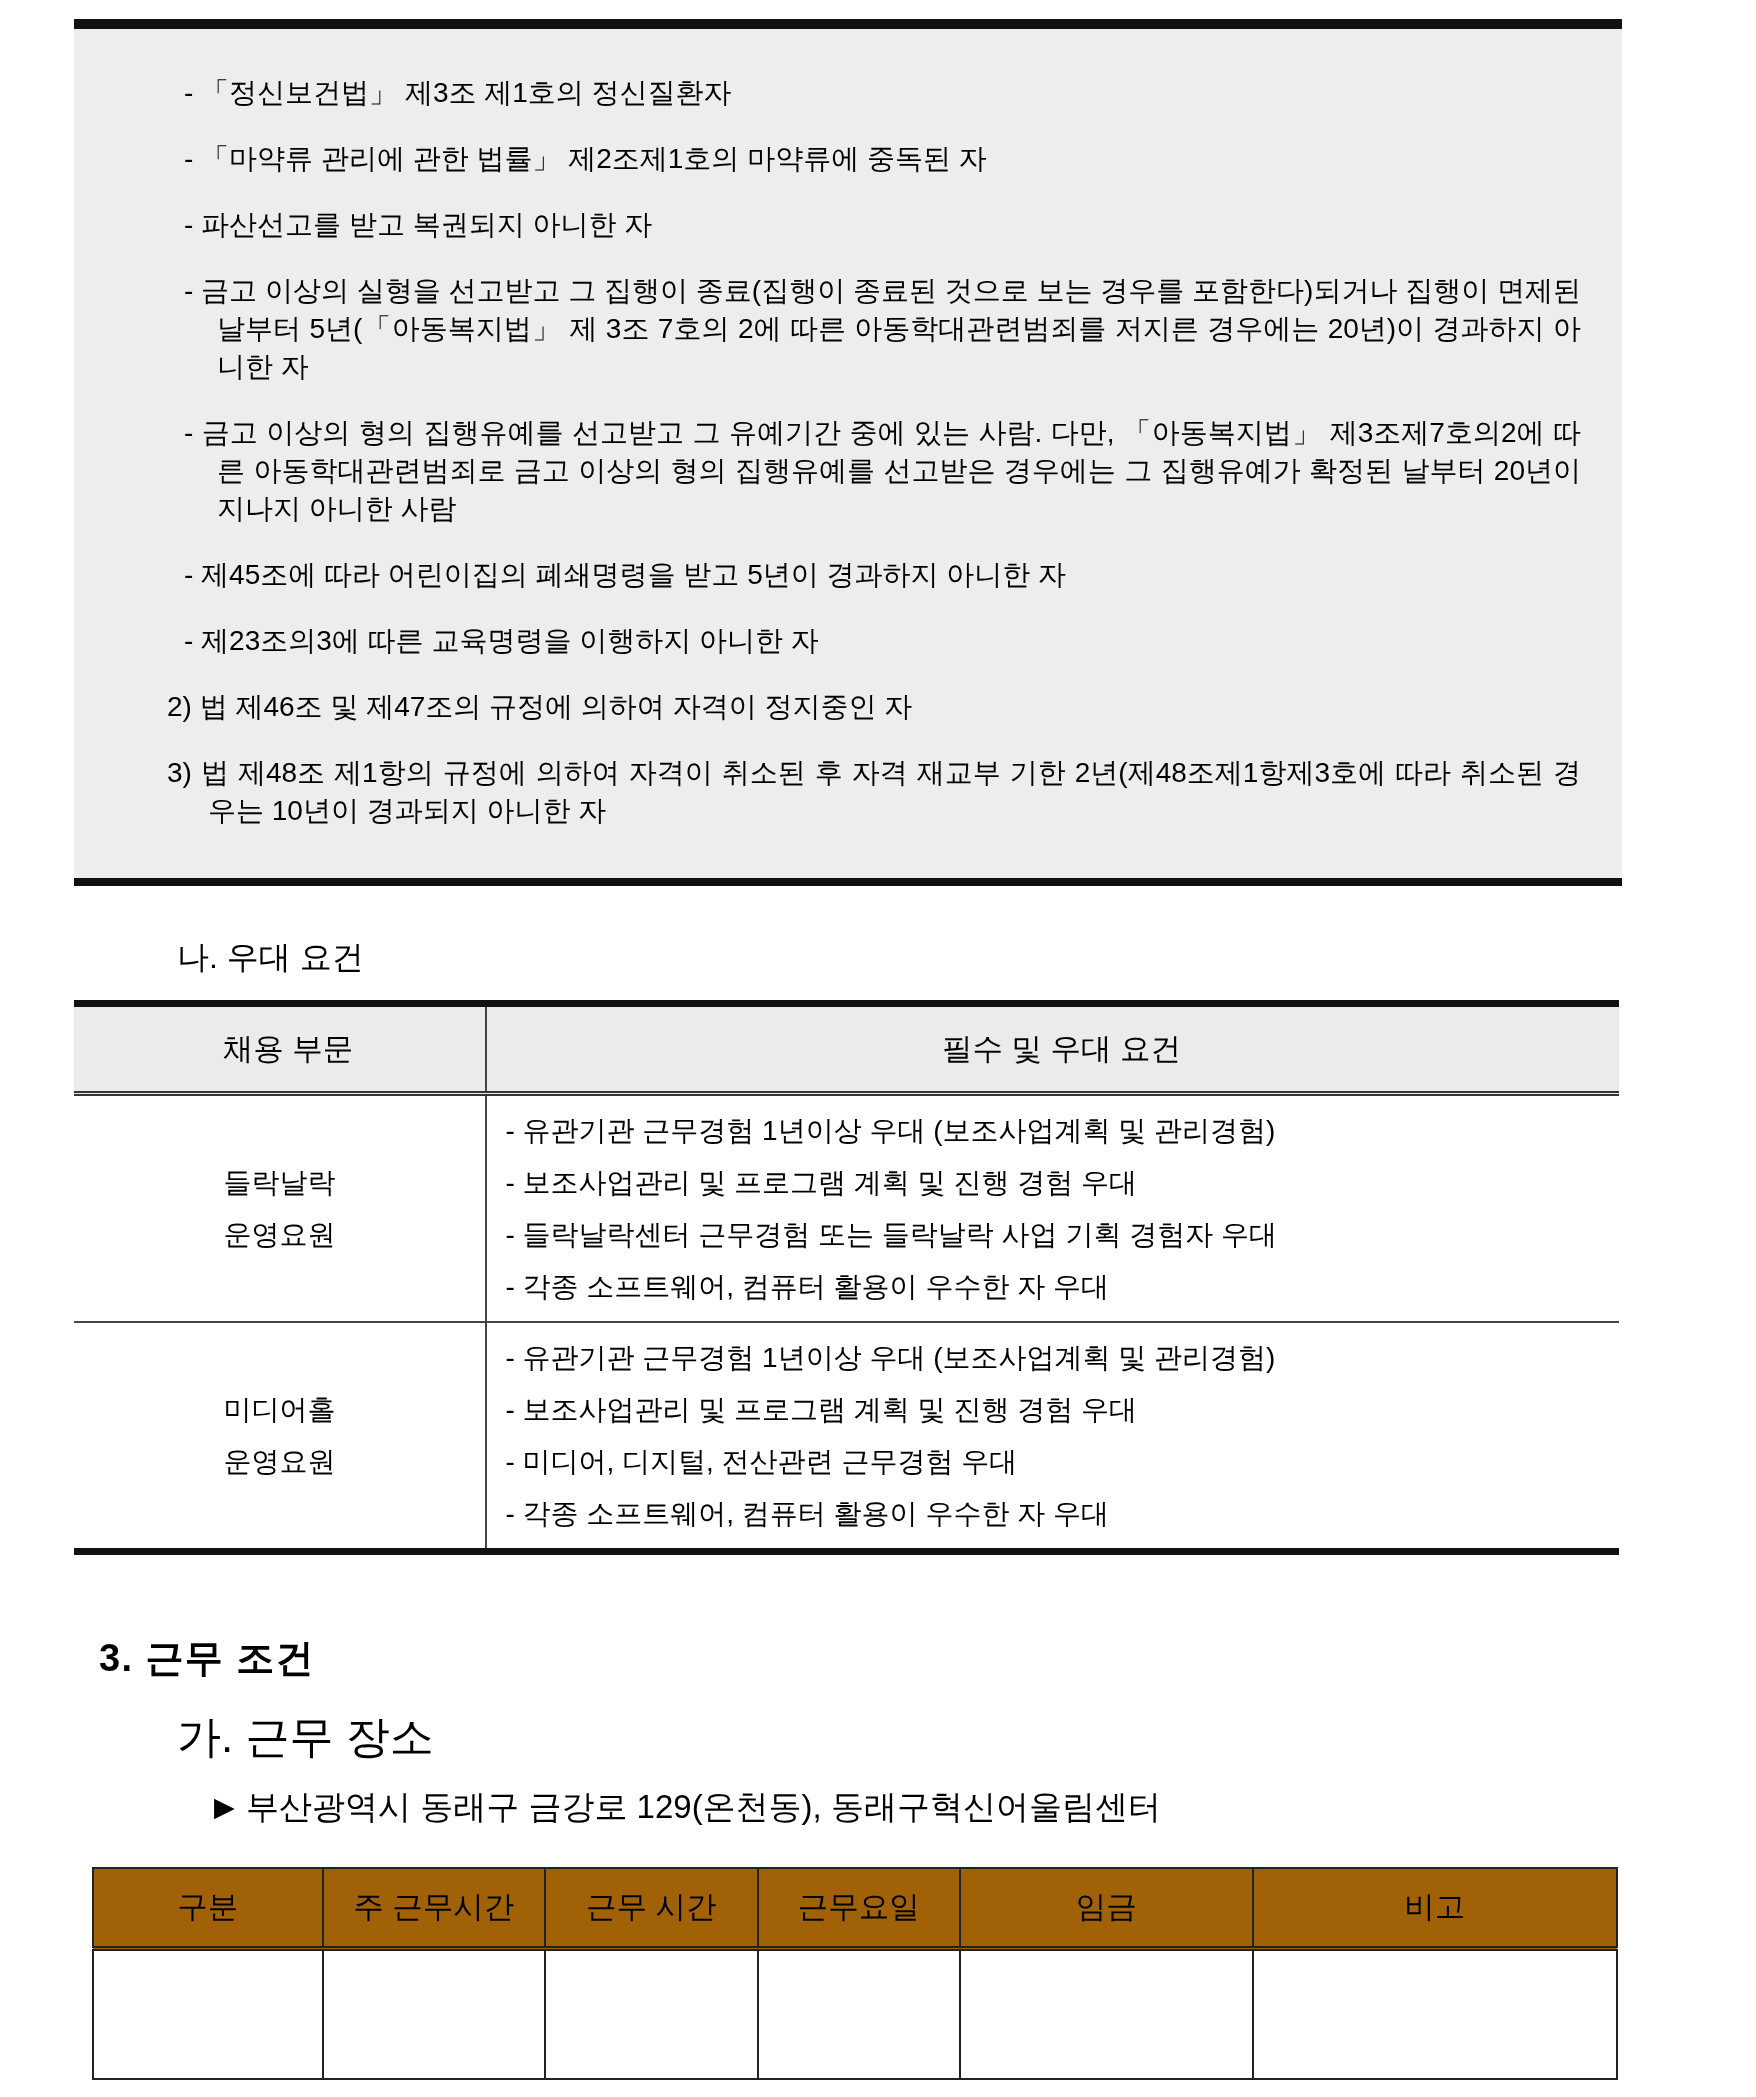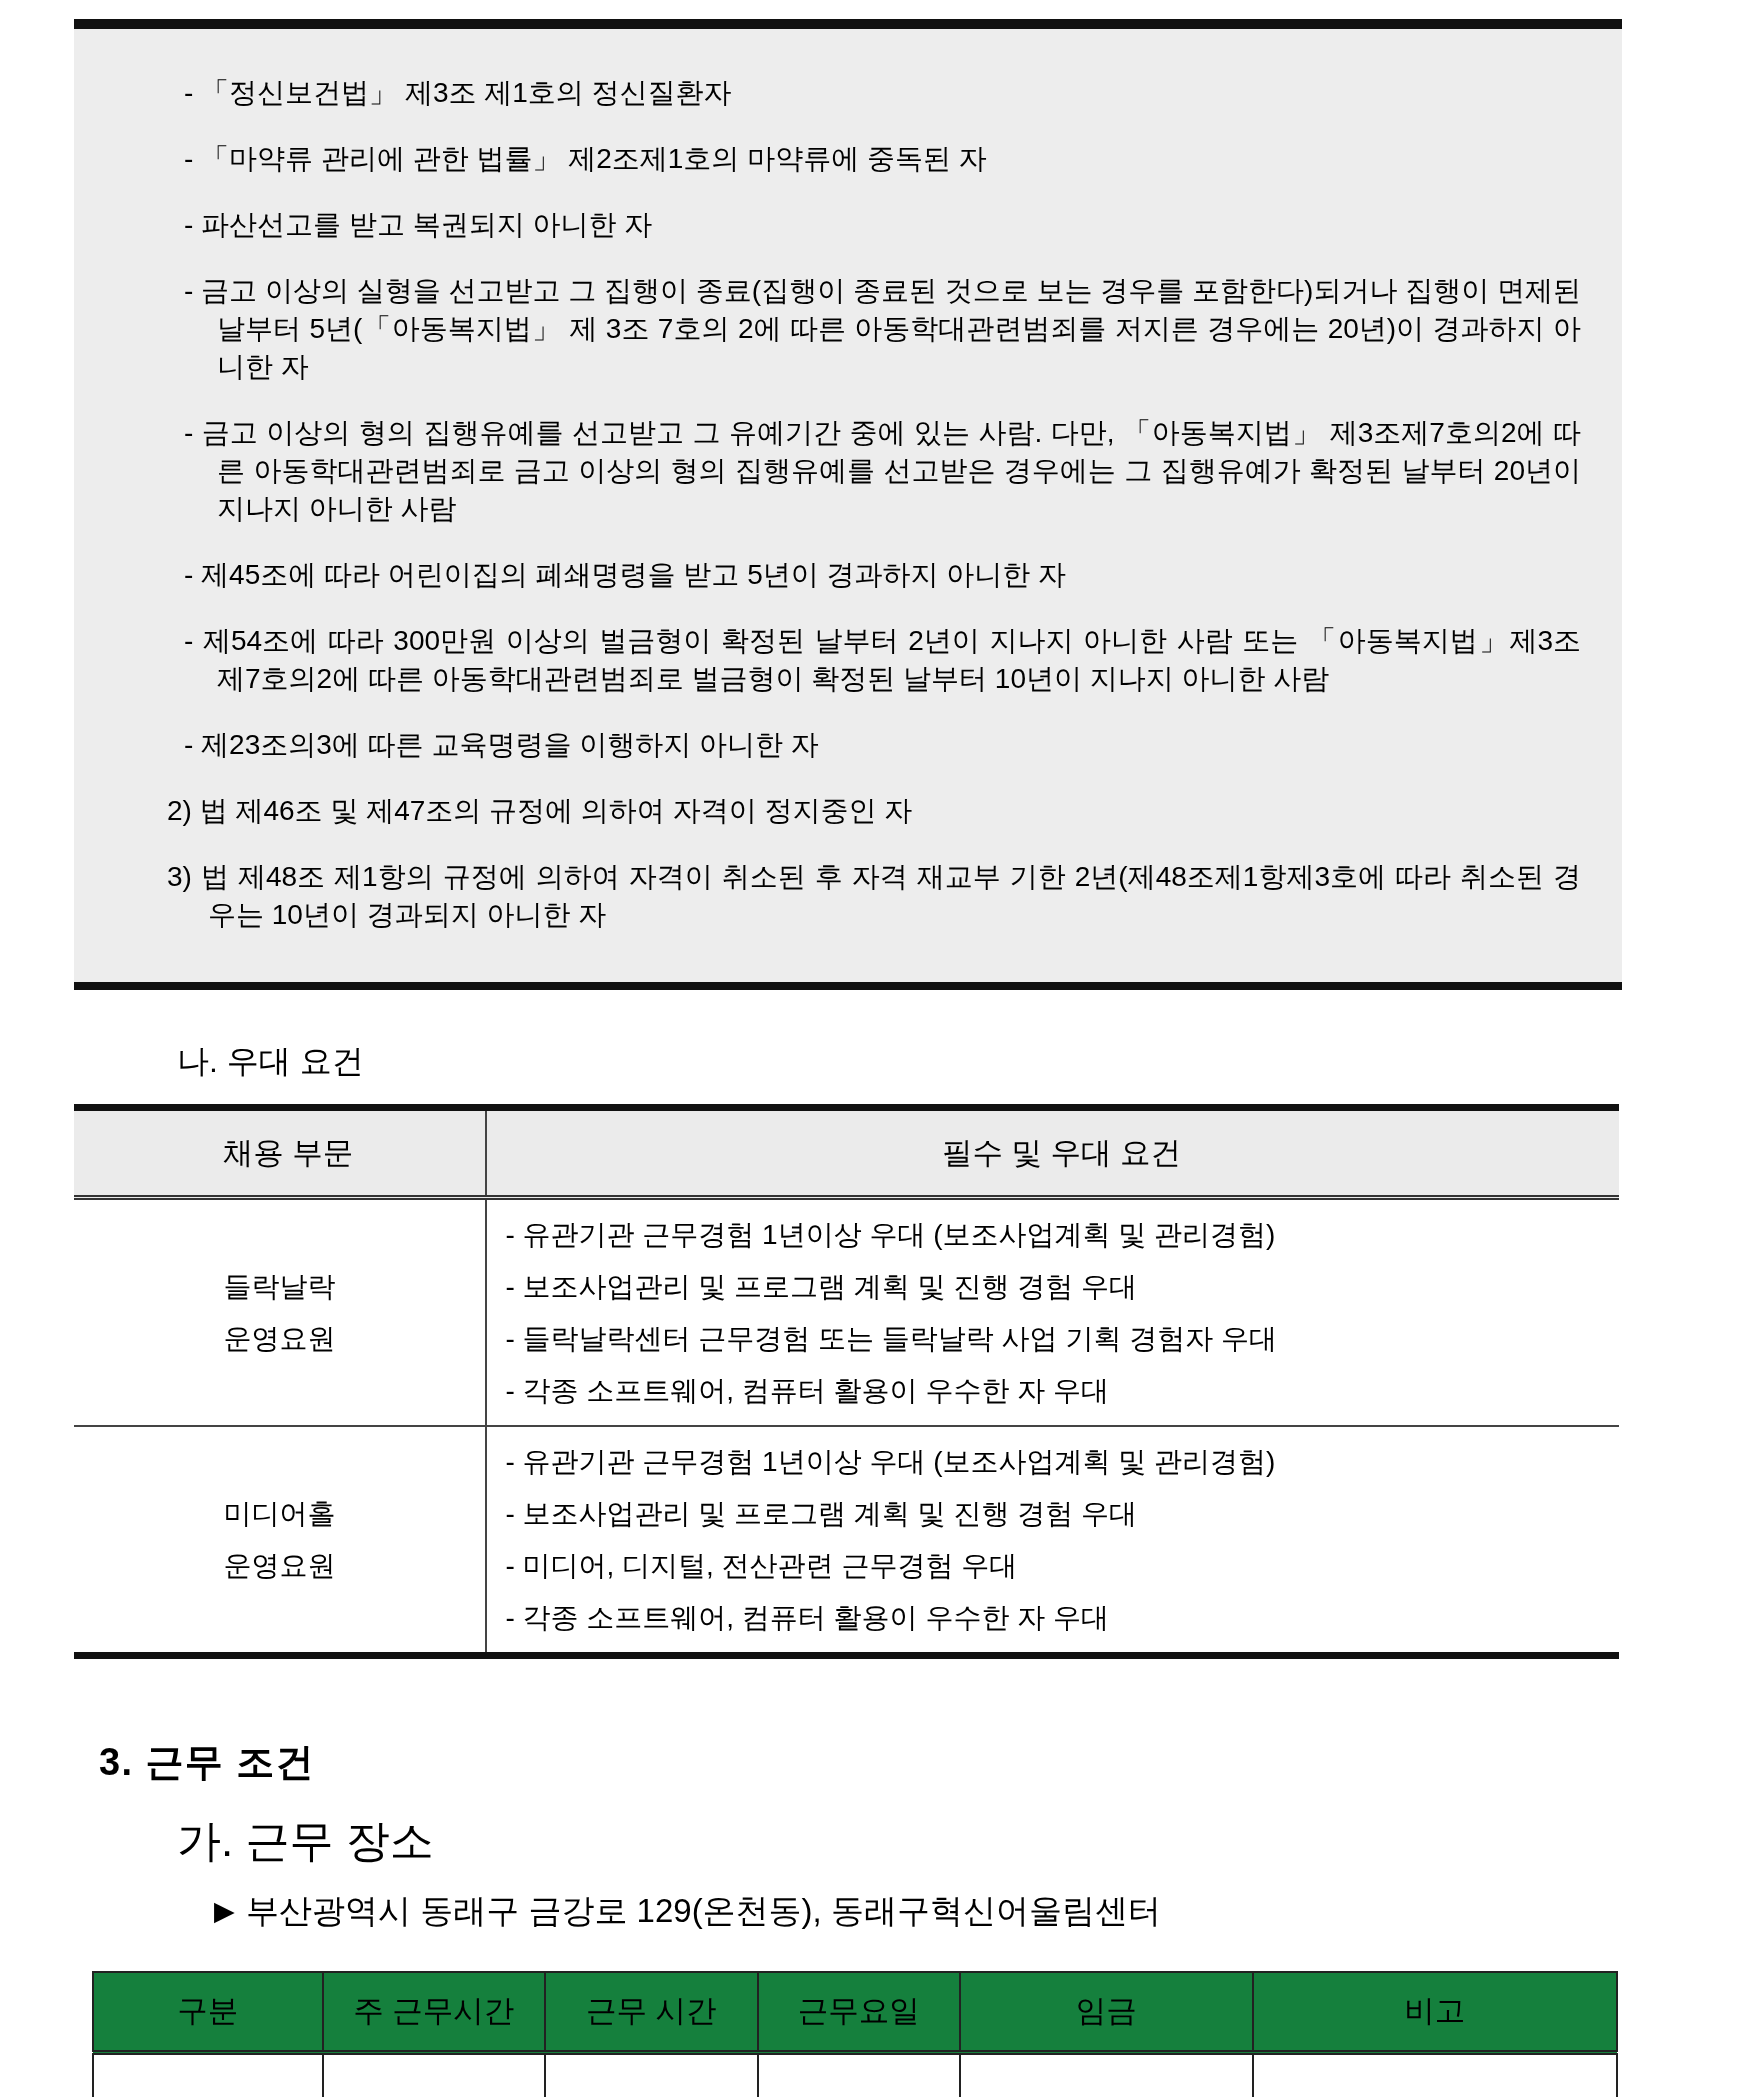--- a/index.html
+++ b/index.html
@@ -48,39 +48,38 @@
   .t1 td.cat { text-align:center; line-height:52px; }
   .t1 td.req { padding:8.5px 11.3px 8.5px 18.4px; line-height:52px; }
 
   
   .t2 {
     width:1526px; margin:37px 0 0 17.7px;
     border:2.8px solid #222;
     font-size:29px; text-align:center;
   }
   .t2 th {
-    background:#15803d; border:2.1px solid #222; border-bottom:5px double #222;
+    background:#a16207; border:2.1px solid #222; border-bottom:5px double #222;
     height:75px; font-weight:400; font-size:30.5px;
   }
   .t2 td { border:2.1px solid #222; height:125px; line-height:43px; }
   .t2 td.note { text-align:left; padding-left:17px; }
 </style>
 </head>
 <body>
 
 <div class="content">
 
   <section class="notice-box">
     <p class="nb-item">- 「정신보건법」 제3조 제1호의 정신질환자</p>
     <p class="nb-item">- 「마약류 관리에 관한 법률」 제2조제1호의 마약류에 중독된 자</p>
     <p class="nb-item">- 파산선고를 받고 복권되지 아니한 자</p>
     <p class="nb-item">- 금고 이상의 실형을 선고받고 그 집행이 종료(집행이 종료된 것으로 보는 경우를 포함한다)되거나 집행이 면제된 날부터 5년(「아동복지법」 제 3조 7호의 2에 따른 아동학대관련범죄를 저지른 경우에는 20년)이 경과하지 아니한 자</p>
     <p class="nb-item">- 금고 이상의 형의 집행유예를 선고받고 그 유예기간 중에 있는 사람. 다만, 「아동복지법」 제3조제7호의2에 따른 아동학대관련범죄로 금고 이상의 형의 집행유예를 선고받은 경우에는 그 집행유예가 확정된 날부터 20년이 지나지 아니한 사람</p>
     <p class="nb-item">- 제45조에 따라 어린이집의 폐쇄명령을 받고 5년이 경과하지 아니한 자</p>
-    <p class="nb-item">- 제54조에 따라 300만원 이상의 벌금형이 확정된 날부터 2년이 지나지 아니한 사람 또는 「아동복지법」제3조 제7호의2에 따른 아동학대관련범죄로 벌금형이 확정된 날부터 10년이 지나지 아니한 사람</p>
     <p class="nb-item">- 제23조의3에 따른 교육명령을 이행하지 아니한 자</p>
     <p class="nb-item num">2) 법 제46조 및 제47조의 규정에 의하여 자격이 정지중인 자</p>
     <p class="nb-item num">3) 법 제48조 제1항의 규정에 의하여 자격이 취소된 후 자격 재교부 기한 2년(제48조제1항제3호에 따라 취소된 경우는 10년이 경과되지 아니한 자</p>
   </section>
 
   <h3 class="sec-sub">나. 우대 요건</h3>
 
   <table class="t1">
     <colgroup>
         <col style="width:412px">

